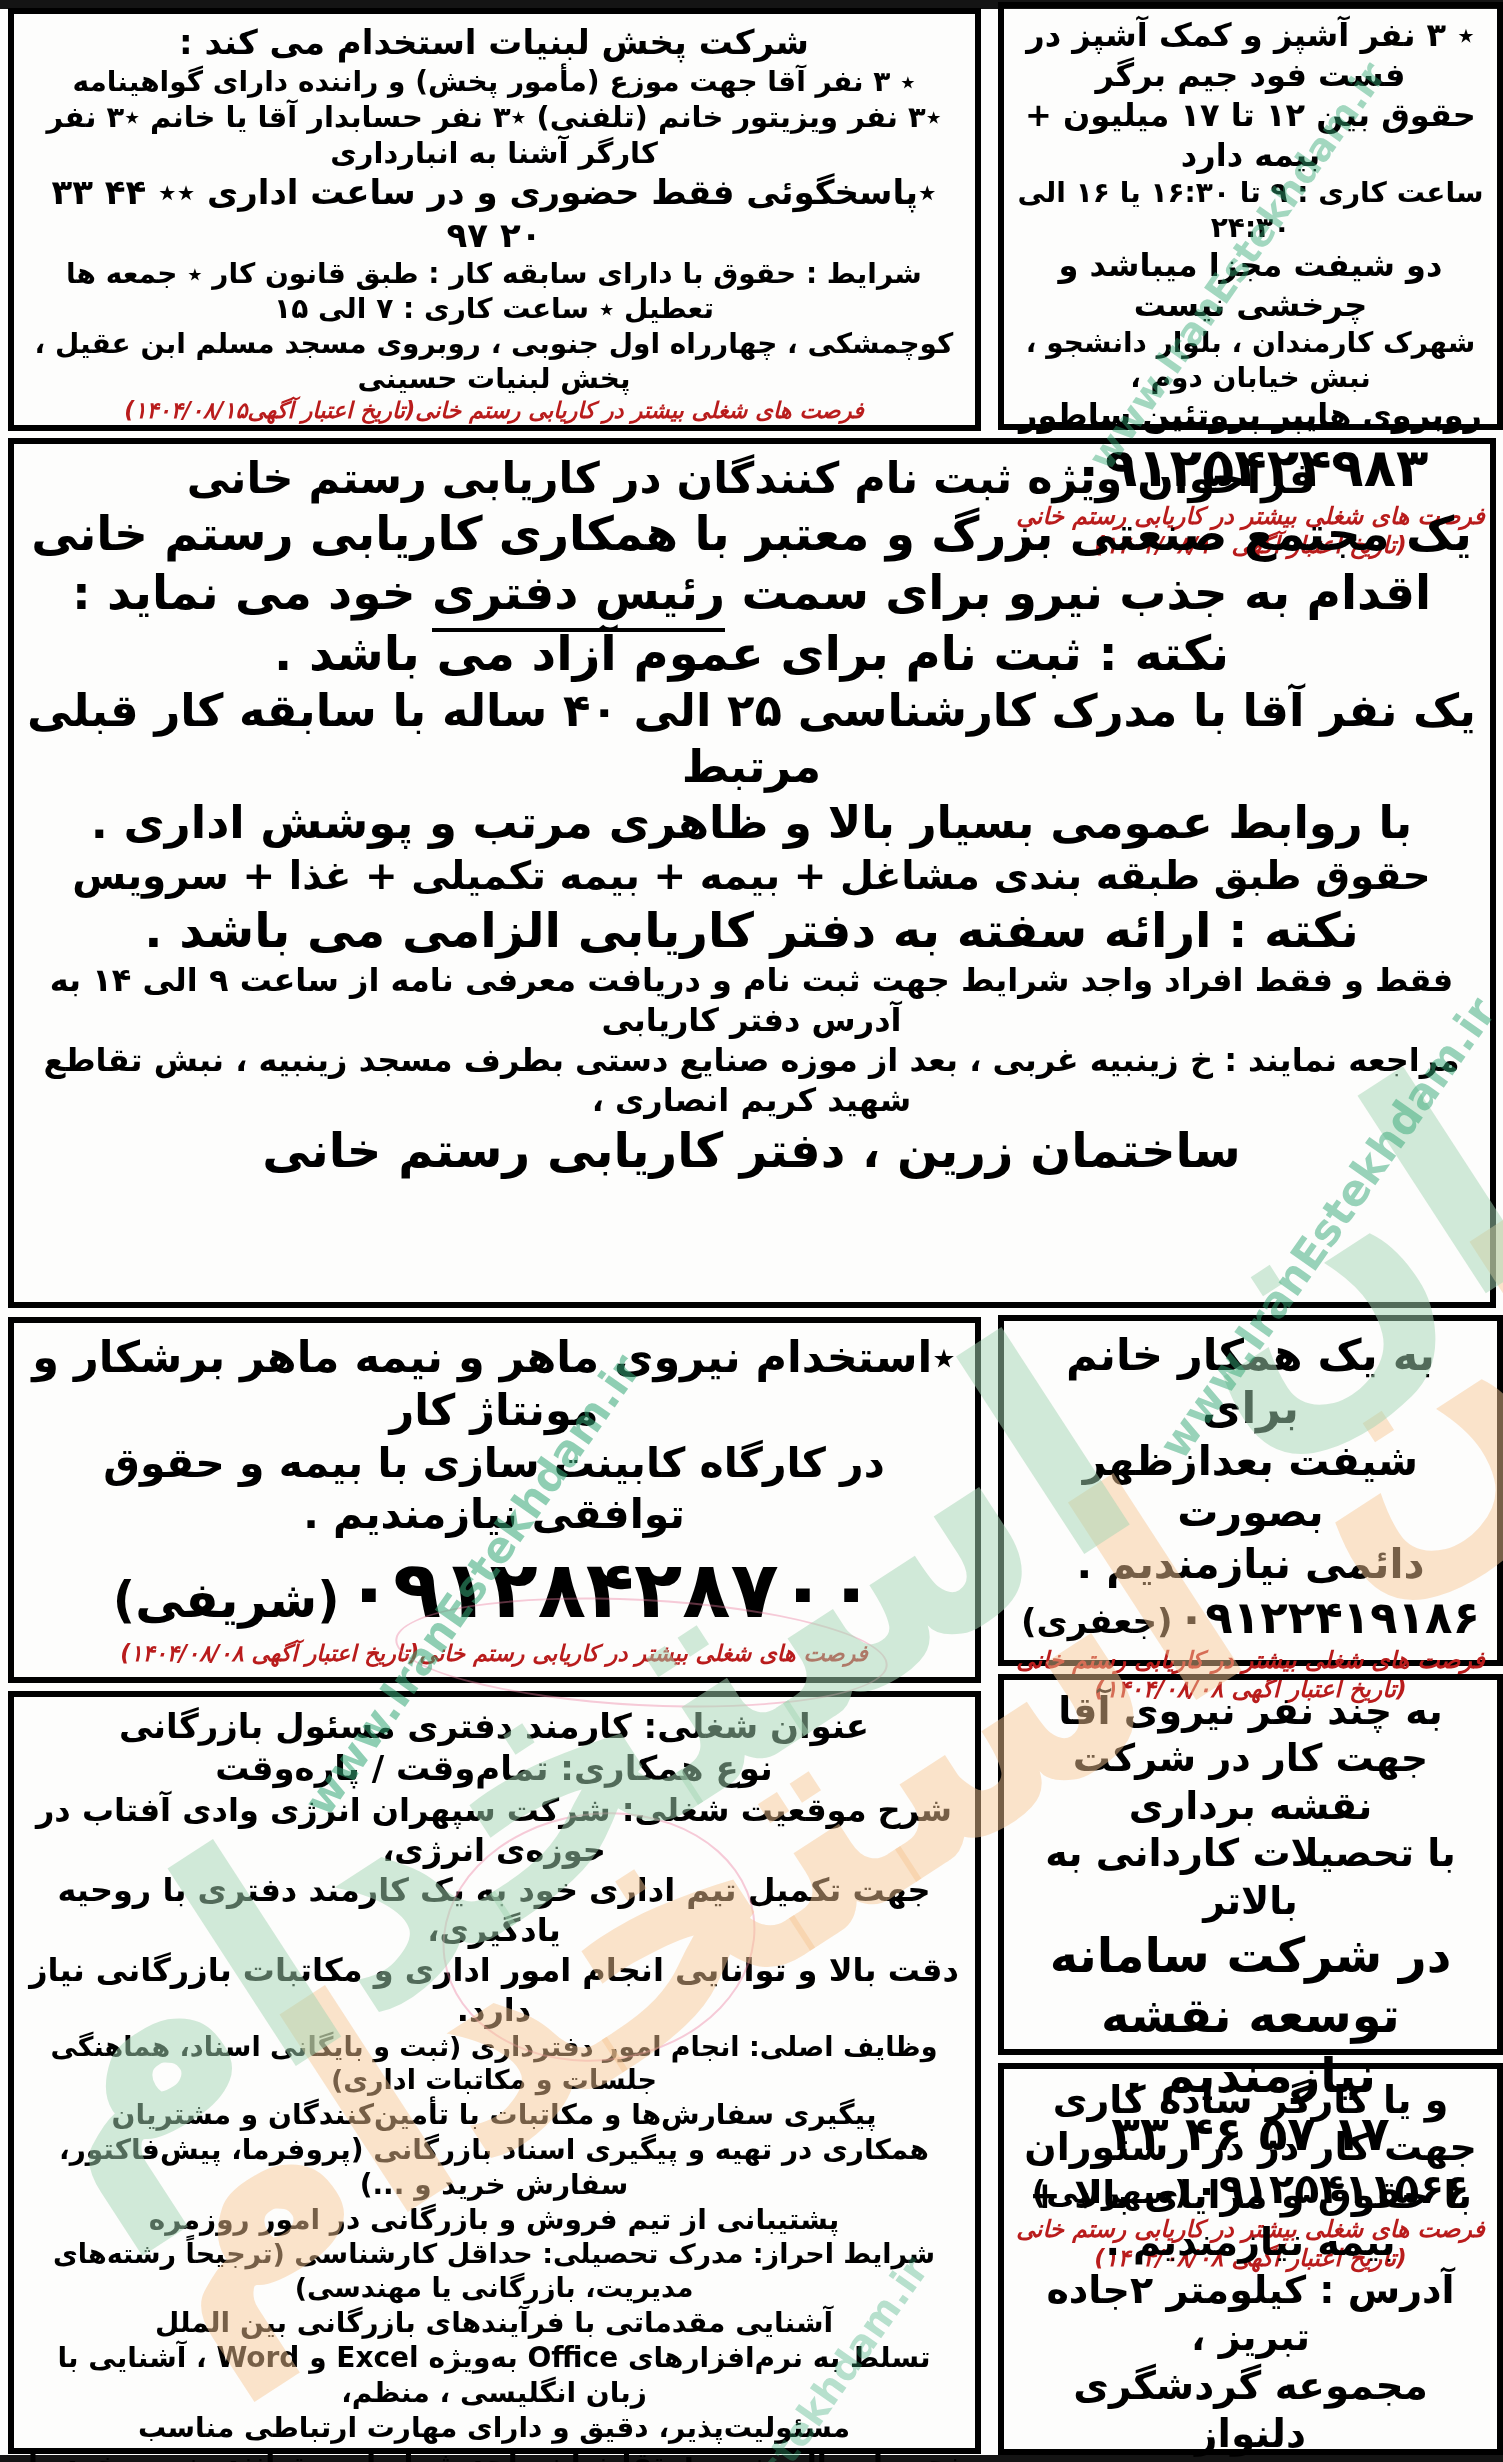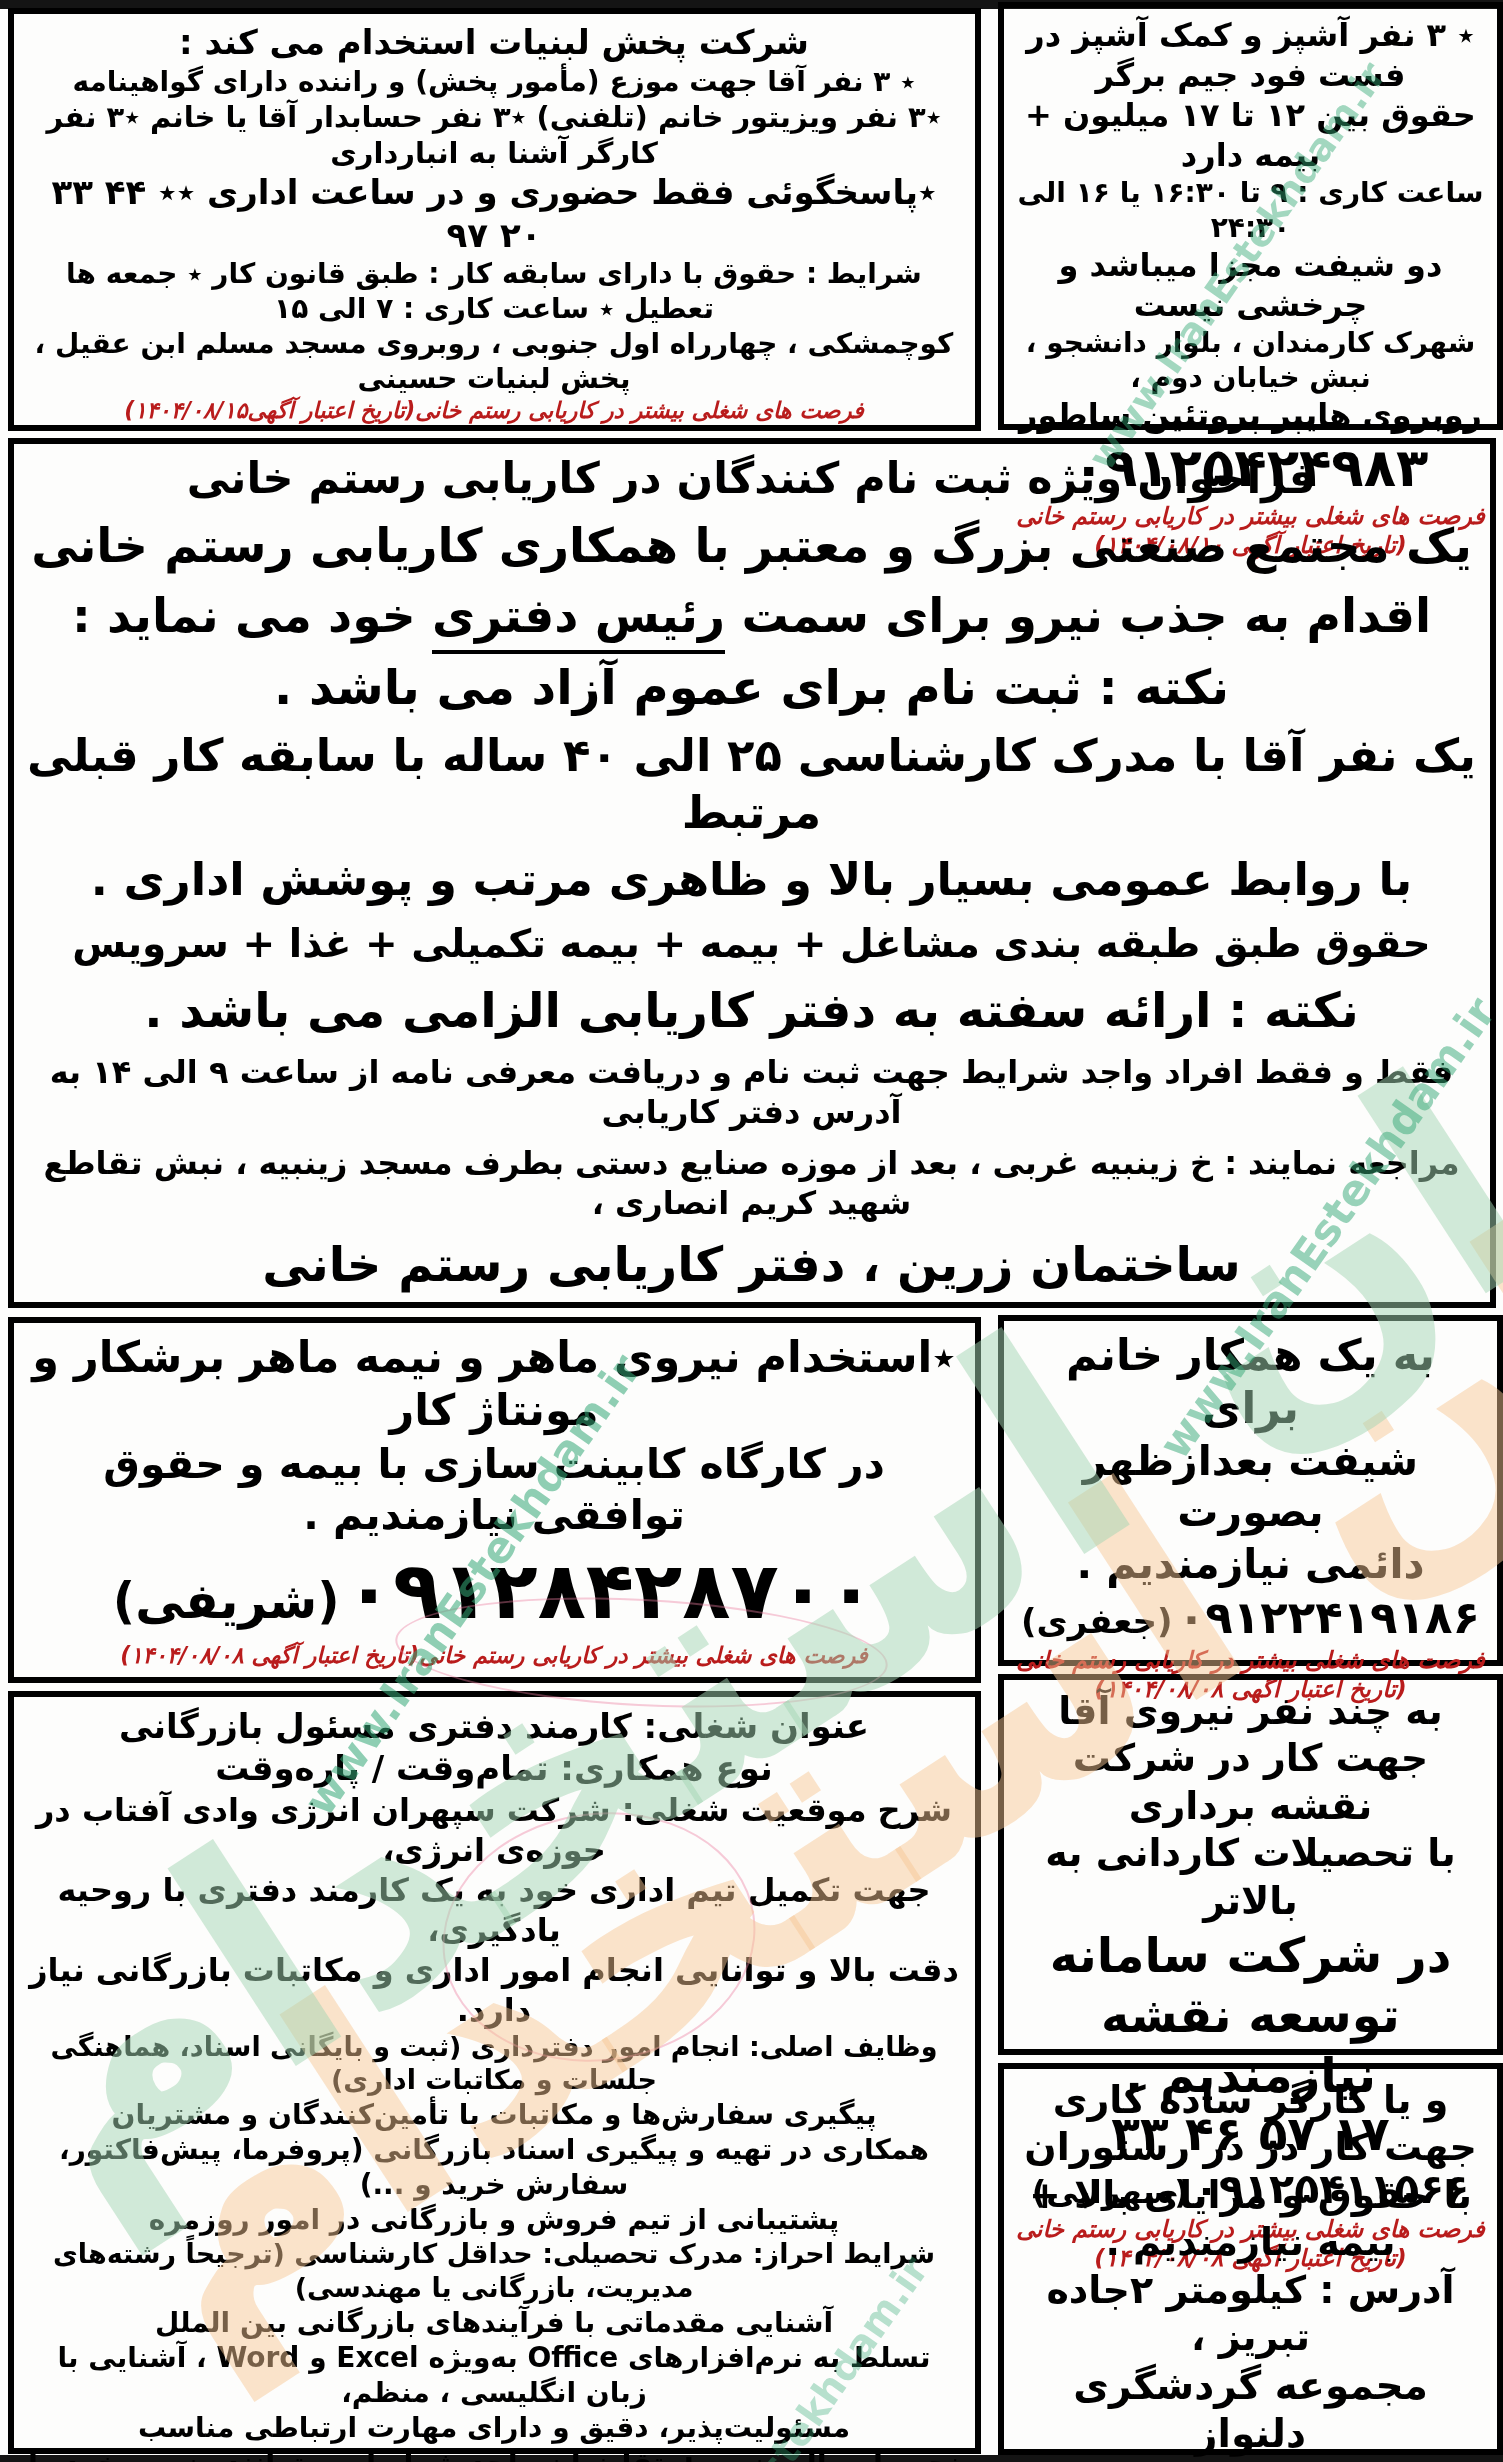--- a/index.html
+++ b/index.html
@@ -1,20 +1,20 @@
 <!DOCTYPE html>
 <html lang="fa" dir="rtl" style="font-size:15px"><head>
 <meta charset="utf-8">
 <style>
   html,body{margin:0;padding:0;background:#e8e8e8;}
   .page{position:relative;width:1503px;height:2462px;background:#fdfdfc;overflow:hidden;
         font-family:"DejaVu Sans","Liberation Sans",sans-serif;direction:rtl;color:#000;}
   .rule{position:absolute;left:0;width:1503px;background:#141414;}
   .box{position:absolute;box-sizing:border-box;border:6.6px solid #000;background:transparent;
-       display:flex;flex-direction:column;justify-content:space-between;align-items:center;
+       display:flex;flex-direction:column;justify-content:flex-start;align-items:center;
        text-align:center;padding:7.5px 11.3px;z-index:2;}
   .b-dairy{left:7.5px;top:7.5px;width:973px;height:423px}
   .b-fast{left:998px;top:1.9px;width:505px;height:428px}
   .b-call{left:7.5px;top:438px;width:1488px;height:870px}
   .b-cab{left:7.5px;top:1317px;width:973px;height:366px}
   .b-aft{left:998px;top:1315px;width:505px;height:351px}
   .b-off{left:7.5px;top:1691px;width:973px;height:763px}
   .b-sur{left:998px;top:1674px;width:505px;height:381px}
   .b-res{left:998px;top:2063px;width:505px;height:392px}
   .ln{font-weight:bold;line-height:1.25;width:100%;}

